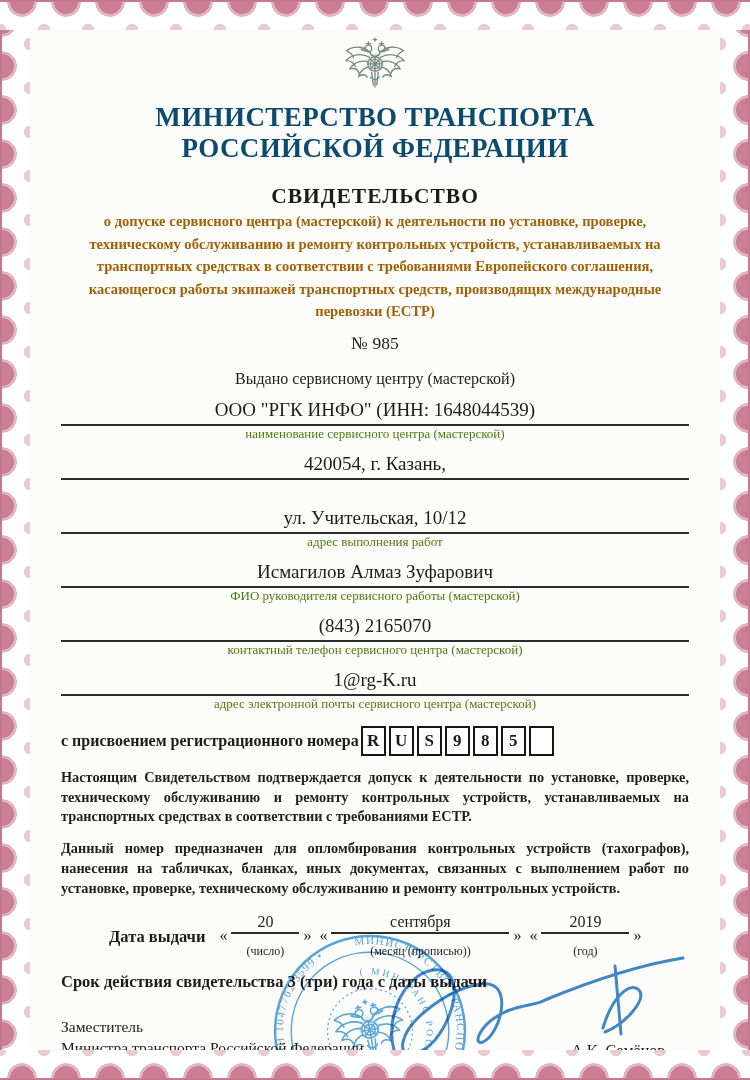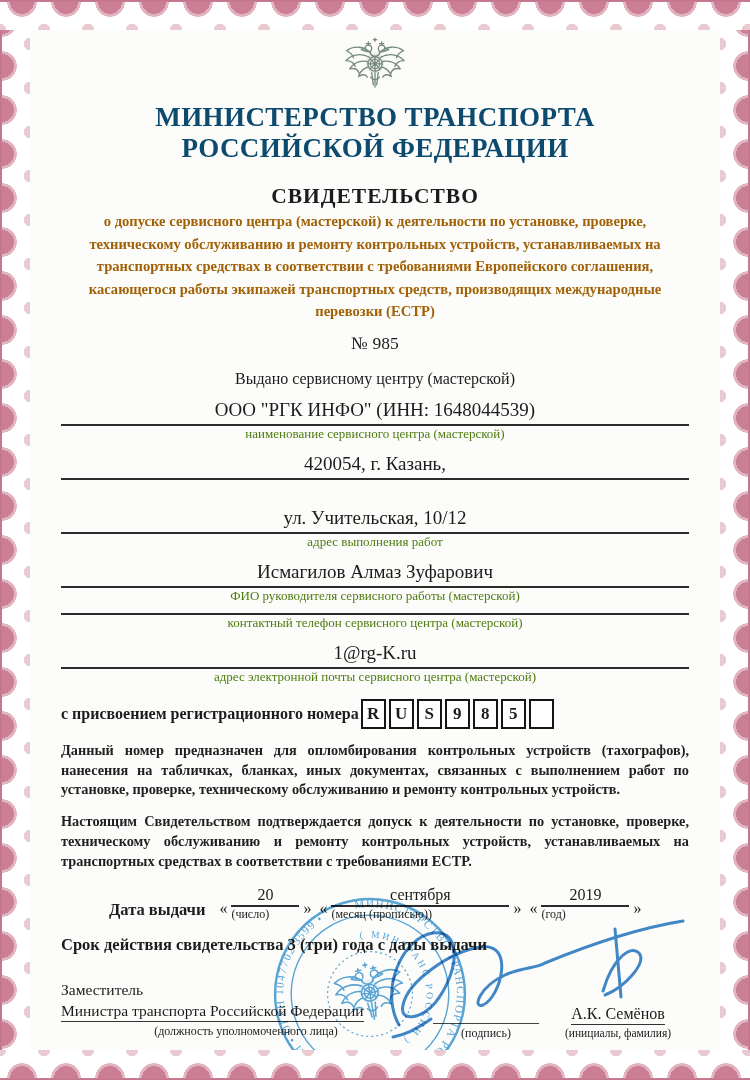--- a/index.html
+++ b/index.html
@@ -53,23 +53,23 @@
   .reg-row { margin-top:14px; display:flex; align-items:center; }
   .reg-label { font-weight:bold; font-size:16px; }
   .reg-boxes { display:flex; gap:3px; margin-left:2px; }
   .reg-box { width:21px; height:26px; border:2.5px solid #151515; display:flex; align-items:center; justify-content:center;
              font-weight:bold; font-size:17px; background:#fff; }
   .body-par { margin:12px 0 0; text-align:justify; font-size:14.3px; font-weight:bold; line-height:1.38; color:#1f1f1f; }
   
   .date-row { margin-top:15px; display:flex; align-items:flex-start; font-size:16px;margin-left:48px; }
   .date-label { font-weight:bold; font-size:16.5px; margin-right:10px; padding-top:14px; }
   .q { padding:14px 4px 0; }
-  .slot { display:flex; flex-direction:column; align-items:flex-start; }
+  .slot { display:flex; flex-direction:column; align-items:center; }
   .slot-value { border-bottom:2px solid #2c2c2c; text-align:center; padding:0 14px 1px; font-size:16px; }
-  .slot-caption { font-size:12px; padding-top:0; }
+  .slot-caption { font-size:12px; padding-top:10px; }
   .w-day .slot-value { min-width:40px; }
   .w-month .slot-value { min-width:150px; }
   .w-year .slot-value { min-width:60px; }
   .validity { margin-top:13px; font-weight:bold; font-size:16.5px; }
   
   .sig-area { position:relative; margin-top:10px; height:140px; }
   .sig-left { position:absolute; left:0; top:16px; width:370px; font-size:15.5px; }
   .sig-pos1 { display:block; margin-bottom:3px; }
   .sig-pos2 { display:inline-block; border-bottom:1.5px solid #333; padding-bottom:1px; }
   .sig-pos-caption { width:330px; margin-left:20px; text-align:center; font-size:12px; padding-top:2px; }
@@ -152,20 +152,21 @@
       <div class="field-value">ул. Учительская, 10/12</div>
       <div class="field-line"></div>
       <div class="field-caption">адрес выполнения работ</div>
     </div>
     <div class="field">
       <div class="field-value">Исмагилов Алмаз Зуфарович</div>
       <div class="field-line"></div>
       <div class="field-caption">ФИО руководителя сервисного работы (мастерской)</div>
     </div>
     <div class="field">
+      <div class="field-value">(843) 2165070</div>
       <div class="field-line"></div>
       <div class="field-caption">контактный телефон сервисного центра (мастерской)</div>
     </div>
     <div class="field">
       <div class="field-value">1@rg-K.ru</div>
       <div class="field-line"></div>
       <div class="field-caption">адрес электронной почты сервисного центра (мастерской)</div>
     </div>
 
     <div class="reg-row">
@@ -174,22 +175,22 @@
         <span class="reg-box">R</span>
         <span class="reg-box">U</span>
         <span class="reg-box">S</span>
         <span class="reg-box">9</span>
         <span class="reg-box">8</span>
         <span class="reg-box">5</span>
         <span class="reg-box"></span>
       </span>
     </div>
 
+    <p class="body-par">Настоящим Свидетельством подтверждается допуск к деятельности по установке, проверке, техническому обслуживанию и ремонту контрольных устройств, устанавливаемых на транспортных средствах в соответствии с требованиями ЕСТР.</p>
     <p class="body-par">Данный номер предназначен для опломбирования контрольных устройств (тахографов), нанесения на табличках, бланках, иных документах, связанных с выполнением работ по установке, проверке, техническому обслуживанию и ремонту контрольных устройств.</p>
-    <p class="body-par">Настоящим Свидетельством подтверждается допуск к деятельности по установке, проверке, техническому обслуживанию и ремонту контрольных устройств, устанавливаемых на транспортных средствах в соответствии с требованиями ЕСТР.</p>
 
     <div class="date-row">
       <span class="date-label">Дата выдачи</span>
       <span class="q">«</span>
       <span class="slot w-day">
         <span class="slot-value">20</span>
         <span class="slot-caption">(число)</span>
       </span>
       <span class="q">»</span>
       <span class="q">«</span>

